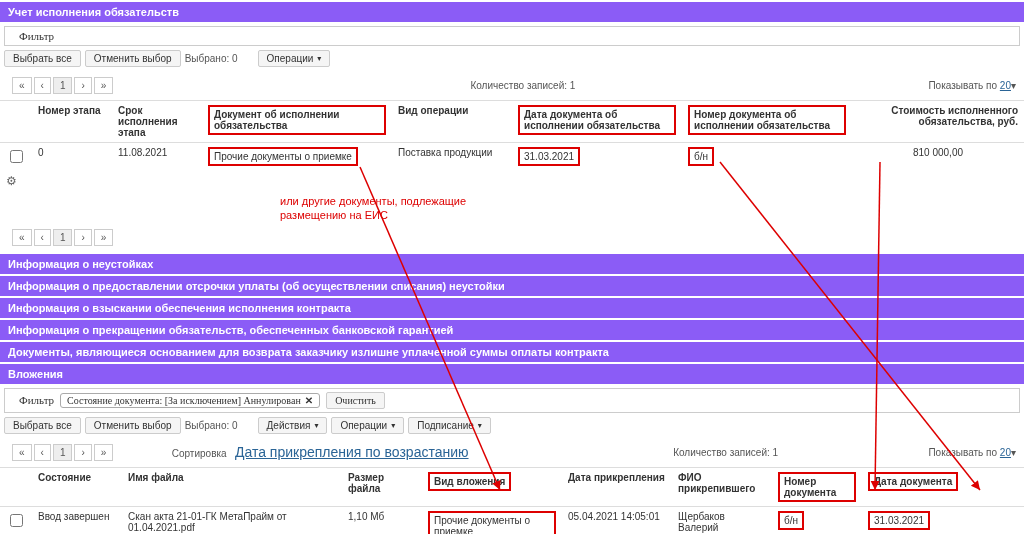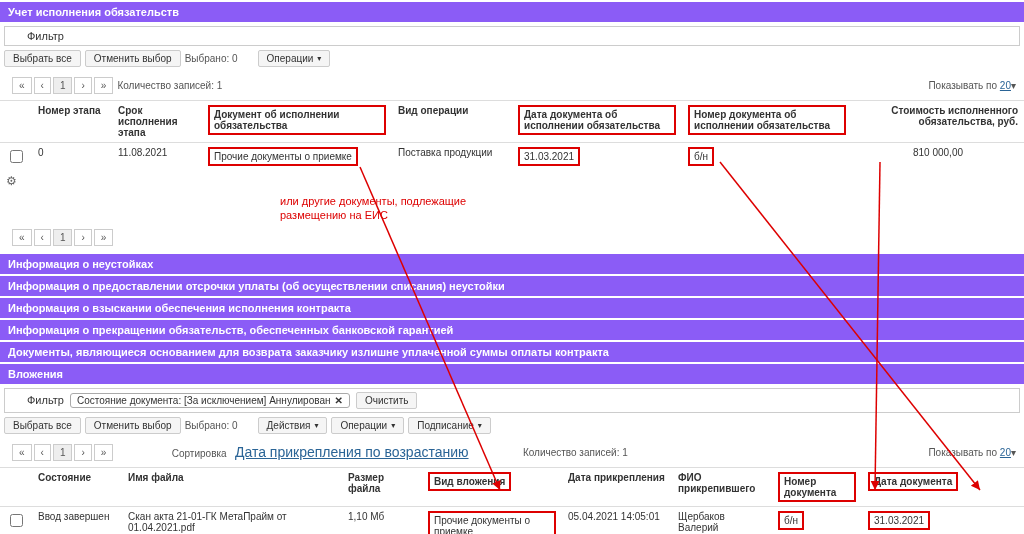--- a/index.html
+++ b/index.html
@@ -15,25 +15,26 @@
     background: #8b5cf6;
     color: #fff;
     padding: 4px 8px;
     font-size: 11px;
     font-weight: bold;
     margin-top: 2px;
   }
   .filter-row {
     border: 1px solid #ccc;
     margin: 4px;
-    padding: 3px 22px;
+    padding: 3px 14px;
     font-size: 11px;
     display: flex;
     align-items: center;
     gap: 6px;
+    font-family: Liberation Serif, serif;
   }
   .btn {
     border: 1px solid #ccc;
     background: #f5f5f5;
     padding: 2px 8px;
     font-size: 10px;
     cursor: pointer;
     border-radius: 2px;
     display: inline-flex;
     align-items: center;
@@ -59,21 +60,21 @@
   }
   .pager .pg.active { background: #eee; }
   .meta-row {
     display: flex;
     justify-content: space-between;
     align-items: center;
     font-size: 10px;
     color: #555;
     padding: 2px 8px;
   }
-  .meta-center { flex: 1; }
+  .meta-center { text-align: center; flex: 1; }
   .meta-right a { color: #2a6496; text-decoration: underline; }
   .table {
     width: 100%;
     border-collapse: collapse;
     font-size: 10px;
   }
   .table th {
     text-align: left;
     padding: 4px 6px;
     border-top: 1px solid #ddd;

